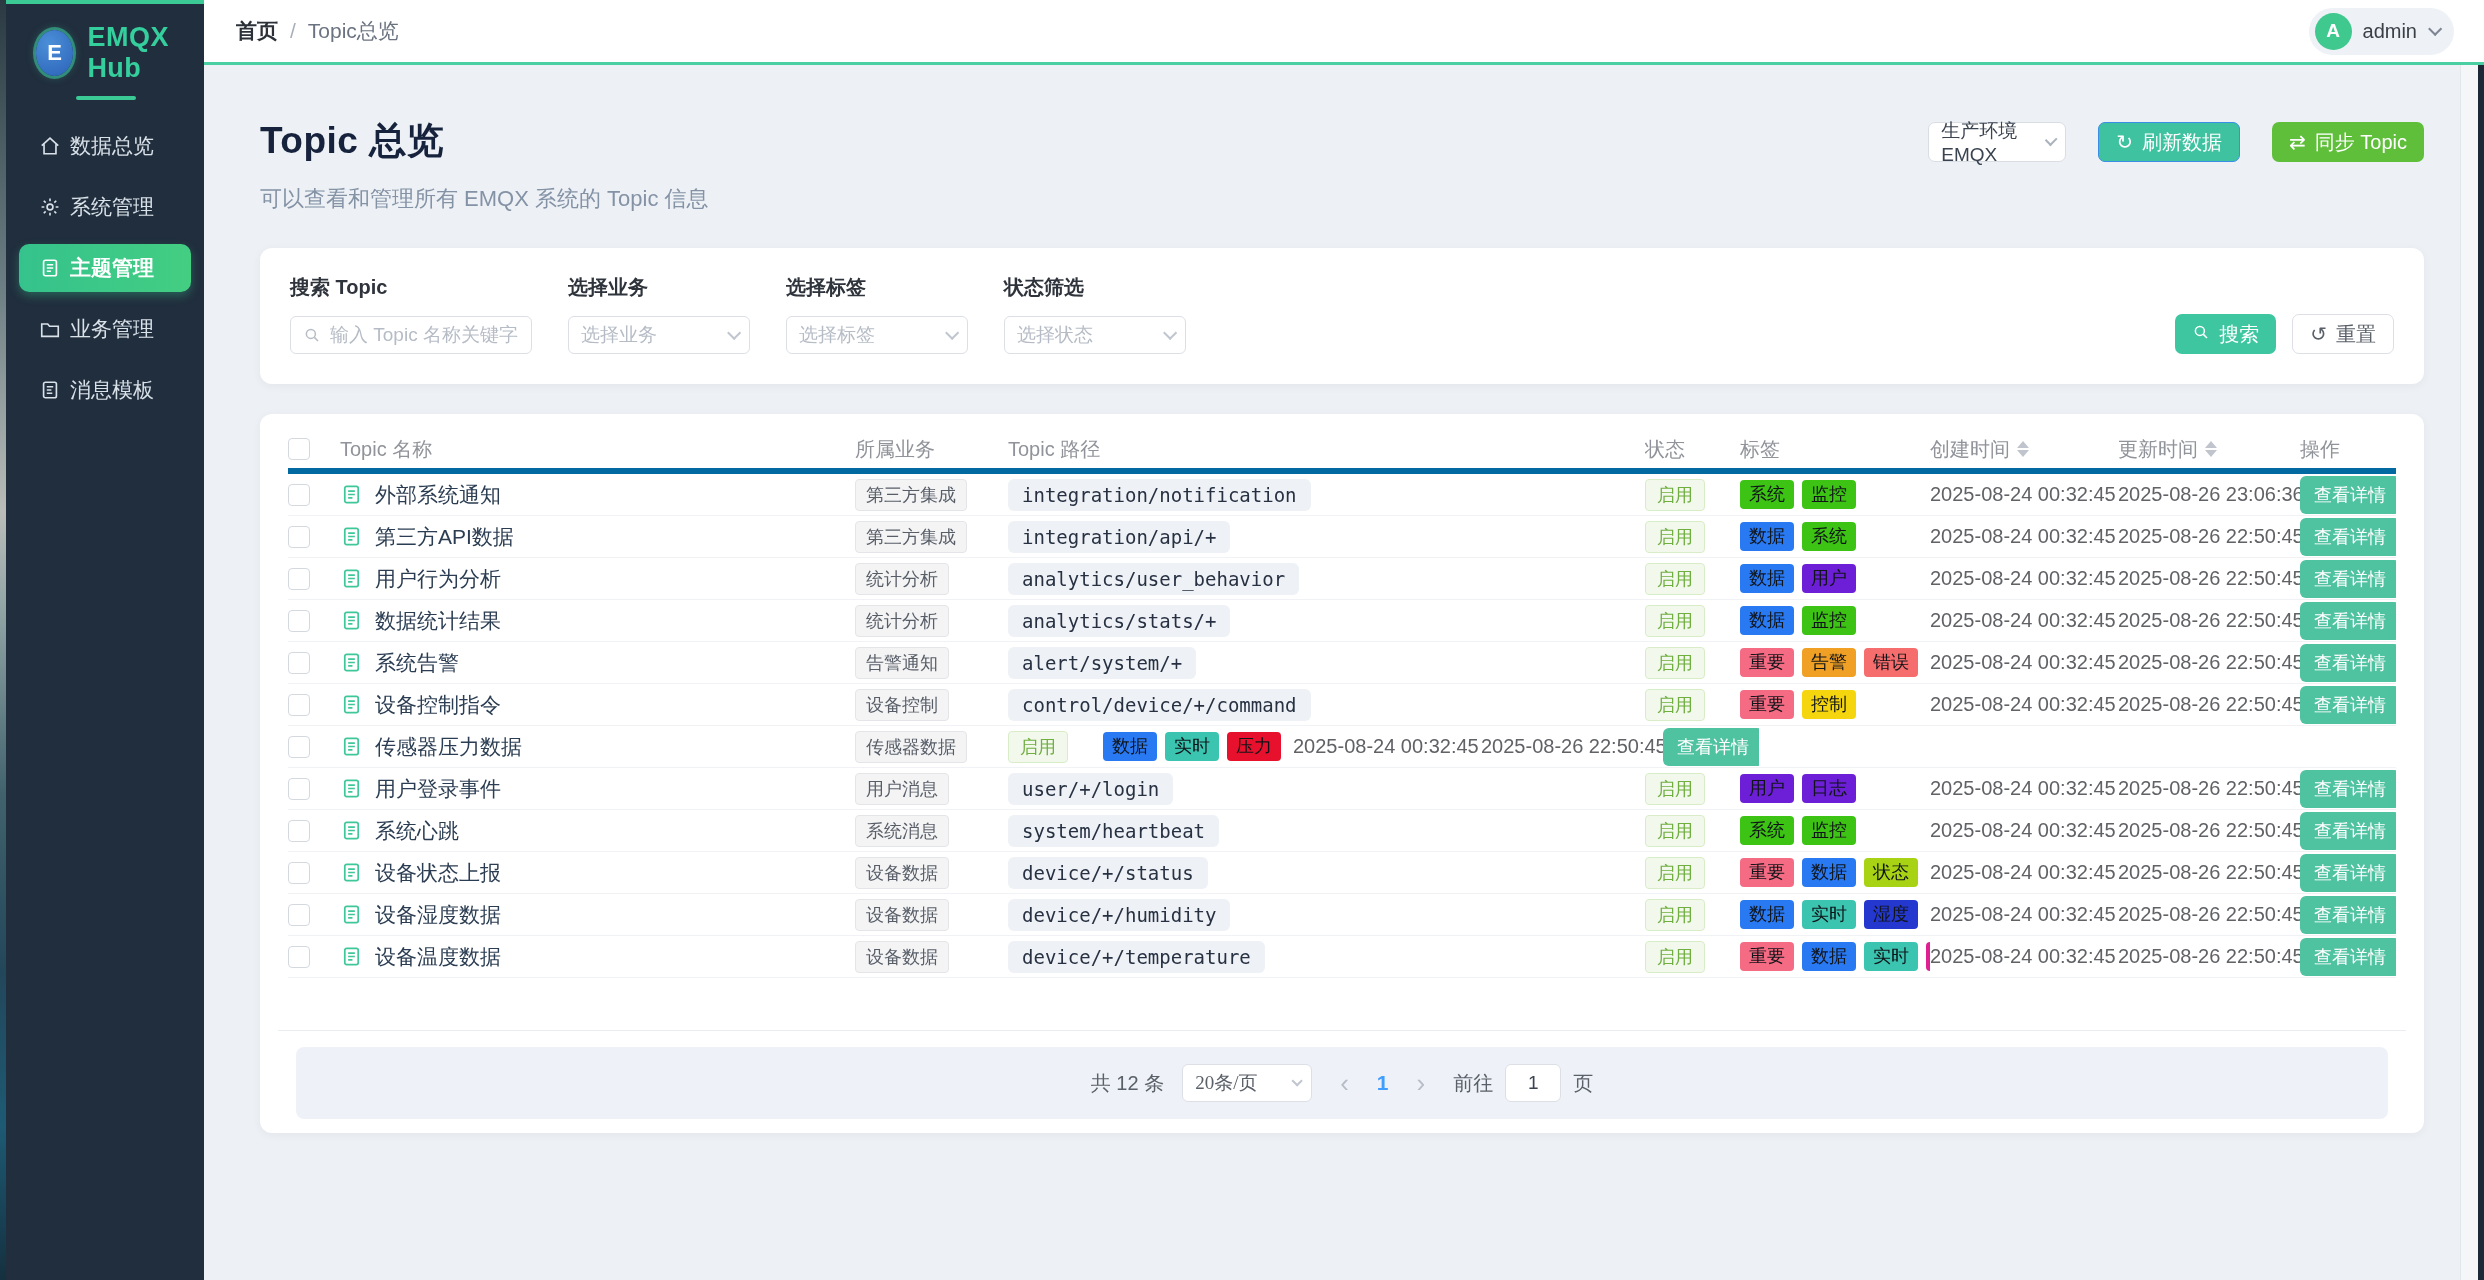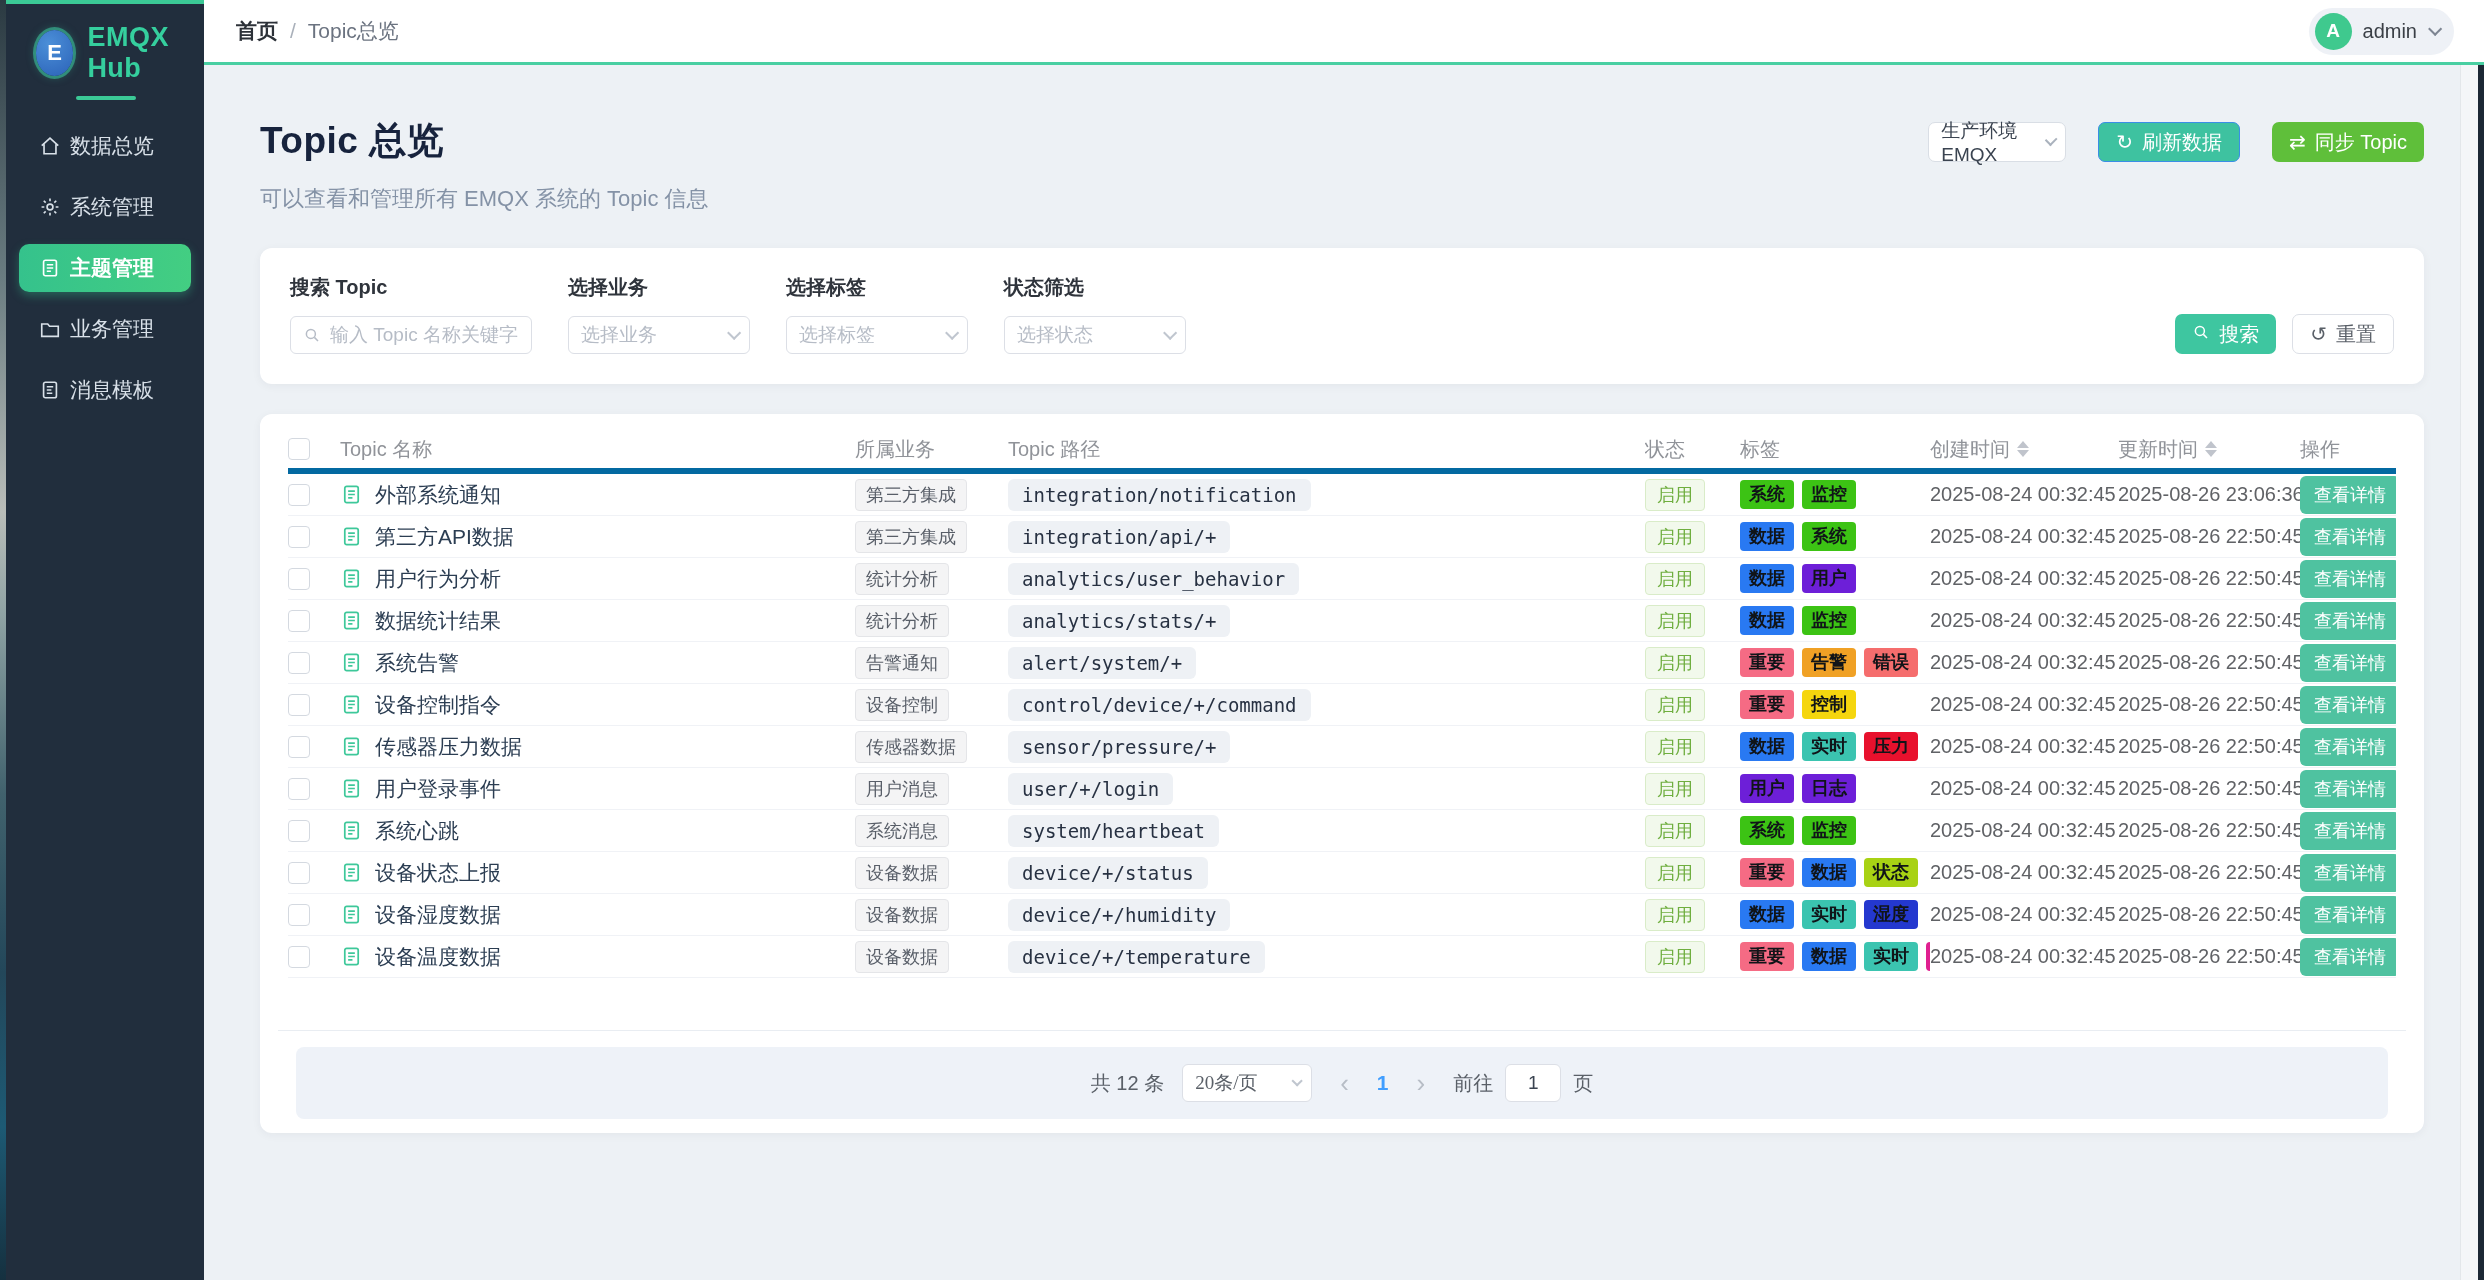--- a/index.html
+++ b/index.html
@@ -88,21 +88,21 @@
   .c-created { width:188px; }
   .c-updated { width:182px; }
   .c-action { width:96px; }
   .checkbox { width:22px; height:22px; border:1.5px solid #d4d9e0; border-radius:4px; background:#fff; cursor:pointer; }
   .doc-ic svg { width:23px; height:23px; stroke:#3ec89a; fill:none; stroke-width:1.8; display:block; }
   .tname { color:#2b3d52; font-size:21px; font-weight:500; cursor:pointer; }
   .biz-tag { background:#f4f4f5; border:1px solid #e4e5e8; color:#585e68; font-size:18px; padding:3px 10px; border-radius:4px; }
   .path-chip { font-family:"DejaVu Sans Mono","Liberation Mono",monospace; font-size:19px; color:#273142; background:#eef1f5;
     padding:5px 14px; border-radius:6px; }
   .status-badge { background:#f2f9ec; border:1px solid #d9ecc8; color:#6fae3f; font-size:18px; padding:3px 11px; border-radius:4px; }
-  .tag { font-size:18px; font-weight:700; color:#101418; padding:3px 9px; border-radius:4px; line-height:1.25; }
+  .tag { font-size:18px; font-weight:400; color:#101418; padding:3px 9px; border-radius:4px; line-height:1.25; }
   .ttime { color:#606266; font-size:20px; }
   .btn-detail { background:#4fc2a0; color:#fff; font-size:18px; border:none; border-radius:6px; padding:7px 14px; cursor:pointer; }
   .sorter { display:inline-flex; flex-direction:column; margin-left:7px; gap:2px; }
   .sorter i { width:0; height:0; border-left:6px solid transparent; border-right:6px solid transparent; display:block; }
   .sorter .up { border-bottom:7px solid #c0c4cc; }
   .sorter .dn { border-top:7px solid #c0c4cc; }
 
   .table-gap { height:52px; }
   .table-div { height:1px; background:#e9edf2; margin:0 -10px; }
   .pagestrip { margin:16px 8px 0 8px; height:72px; background:#eef2f8; border-radius:8px;
@@ -509,23 +509,20 @@
               <svg viewBox="0 0 24 24">
                 <rect x="5" y="3.5" width="14" height="17" rx="2"></rect>
                 <path d="M8.5 8.5h7 M8.5 12h7 M8.5 15.5h4.5"></path>
               </svg>
             </span>
             <span class="tname">传感器压力数据</span>
           </div>
           <div class="cell c-biz">
             <span class="biz-tag">传感器数据</span>
           </div>
-          <div class="cell c-path">
-            <span class="path-chip">sensor/pressure/+</span>
-          </div>
           <div class="cell c-status">
             <span class="status-badge">启用</span>
           </div>
           <div class="cell c-tags">
             <span class="tag" style="background: rgb(41, 121, 242);">数据</span>
             <span class="tag" style="background: rgb(59, 196, 176);">实时</span>
             <span class="tag" style="background: rgb(232, 17, 45);">压力</span>
           </div>
           <div class="cell c-created">
             <span class="ttime">2025-08-24 00:32:45</span>

